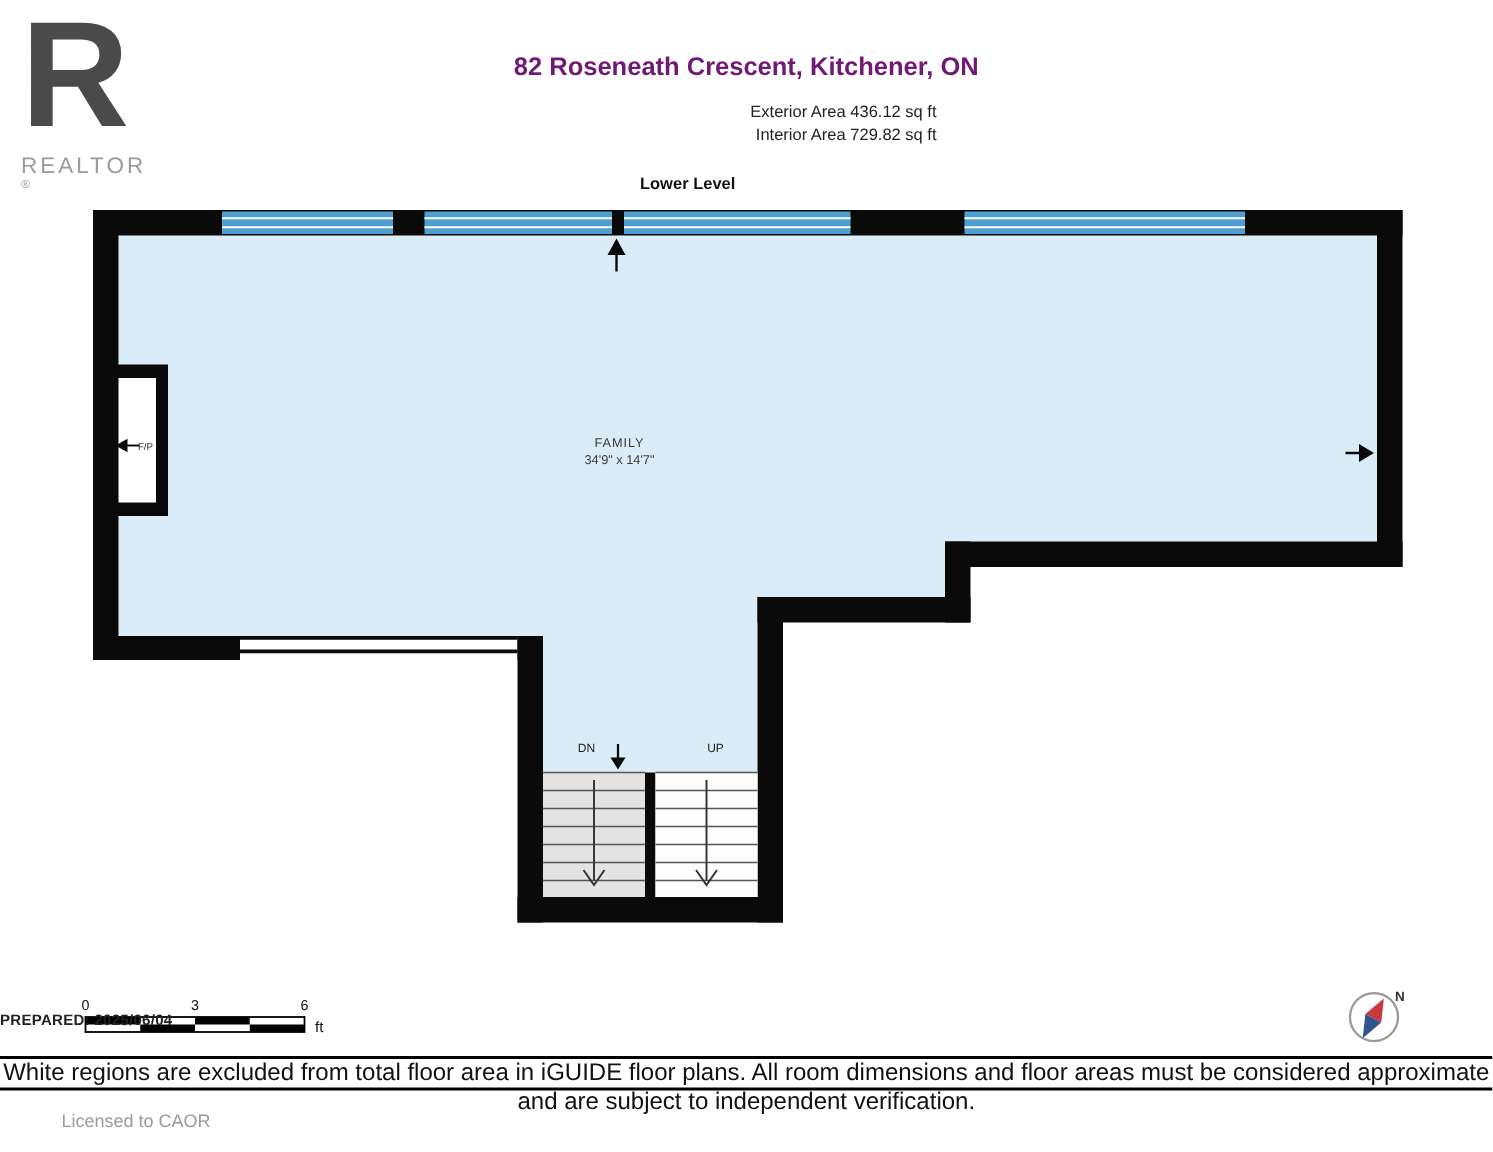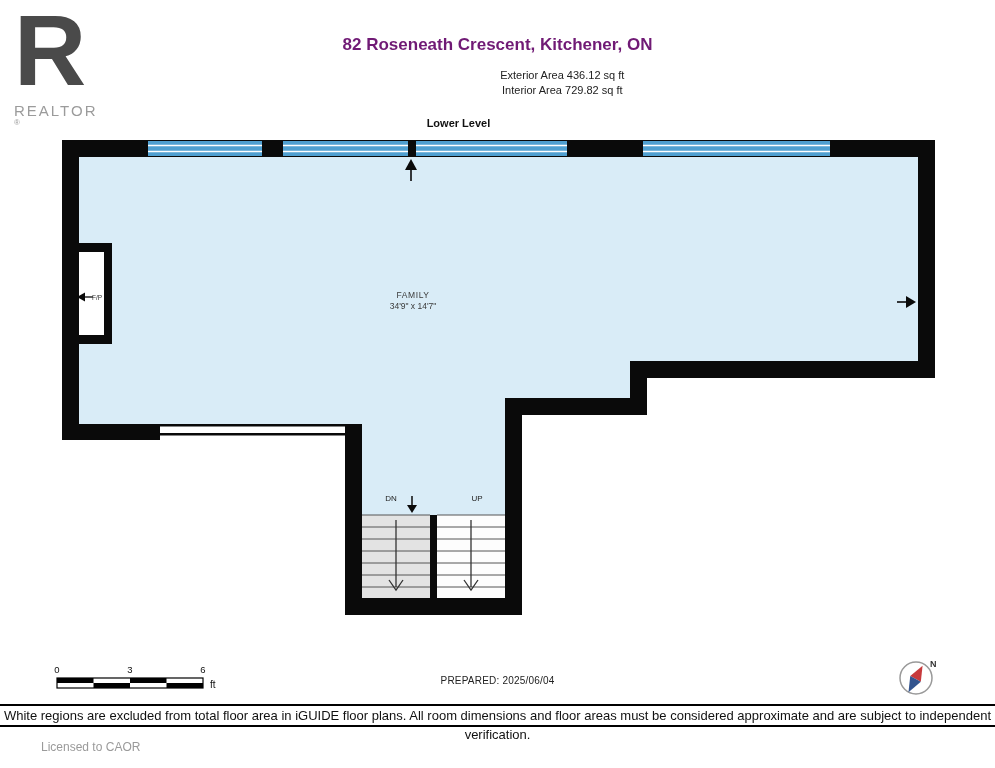--- a/index.html
+++ b/index.html
@@ -12,31 +12,31 @@
   .logo-wordrow { margin-top:4px; display:flex; align-items:flex-start;flex-direction:column; }
   .logo-word { font-size:15px; color:#9b9b9b; letter-spacing:2px; }
   .logo-reg { font-size:8px; color:#9b9b9b; margin-top:-1px; }
 
   .title { position:absolute; left:0; right:0; top:35px; text-align:center;
            font-size:17px; font-weight:bold; color:#701a75; }
   .subrow { position:absolute; left:0; right:0; top:68px; display:flex;
             justify-content:center; gap:10px; transform:translateX(28px); }
   .level { font-size:11px; font-weight:bold; color:#111; line-height:14px;margin-top:48px; }
   .areas { display:flex; flex-direction:column; }
-  .areas span { font-size:11px; color:#222; line-height:14.5px; text-align:center; }
+  .areas span { font-size:11px; color:#222; line-height:14.5px; text-align:right; }
 
   .plan-svg { position:absolute; left:0; top:0; }
   svg text { font-family:"Liberation Sans", sans-serif; }
 
-  .prepared { position:absolute; left:0; right:0; top:675px; text-align:center;
-              font-size:10px; font-weight:400; color:#222; letter-spacing:0.2px; }
+  .prepared { position:absolute; left:0; right:0; top:675px; 
+              font-size:10px; font-weight:700; color:#222; letter-spacing:0.2px; }
 
   .disclaimer { position:absolute; left:0; right:0; top:704px; height:23px;
                 border-top:2px solid #000; border-bottom:2px solid #000;
-                font-size:13px; color:#111; text-align:center; line-height:19px; }
+                font-size:16px; color:#111; text-align:center; line-height:19px; }
 
   .license { position:absolute; left:30px; top:740px; font-size:12px; color:#9a9a9a;margin-left:11px; }
 </style>
 </head>
 <body>
 
 <div class="page">
 
   <div class="logo">
     <div class="logo-r">R</div>

